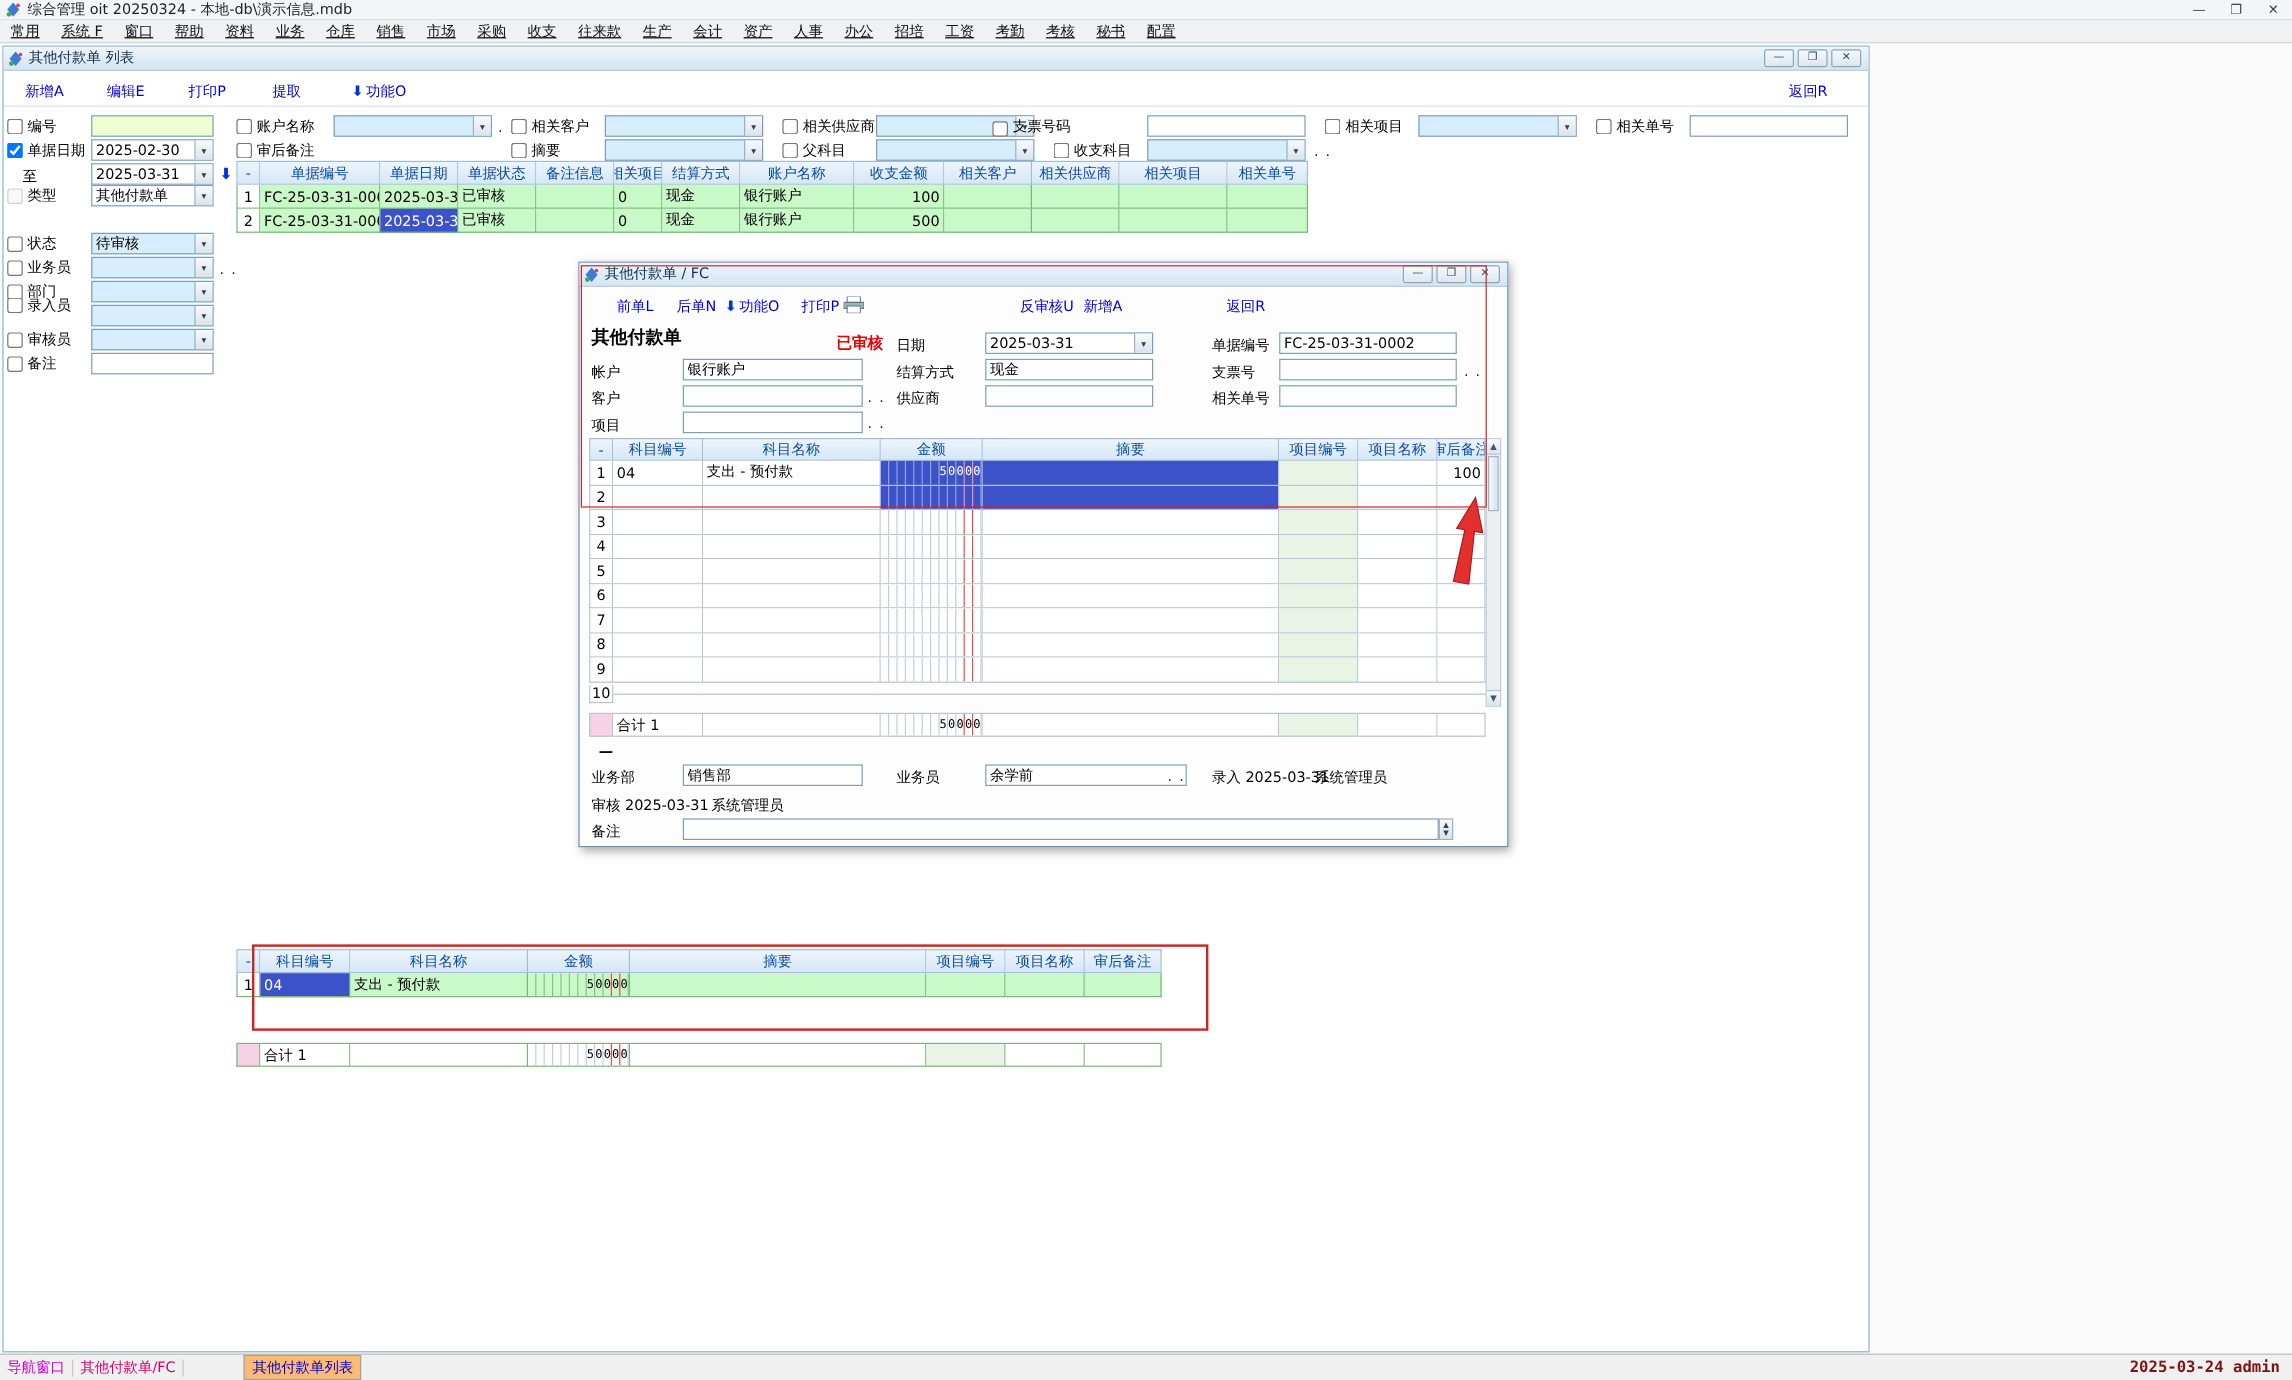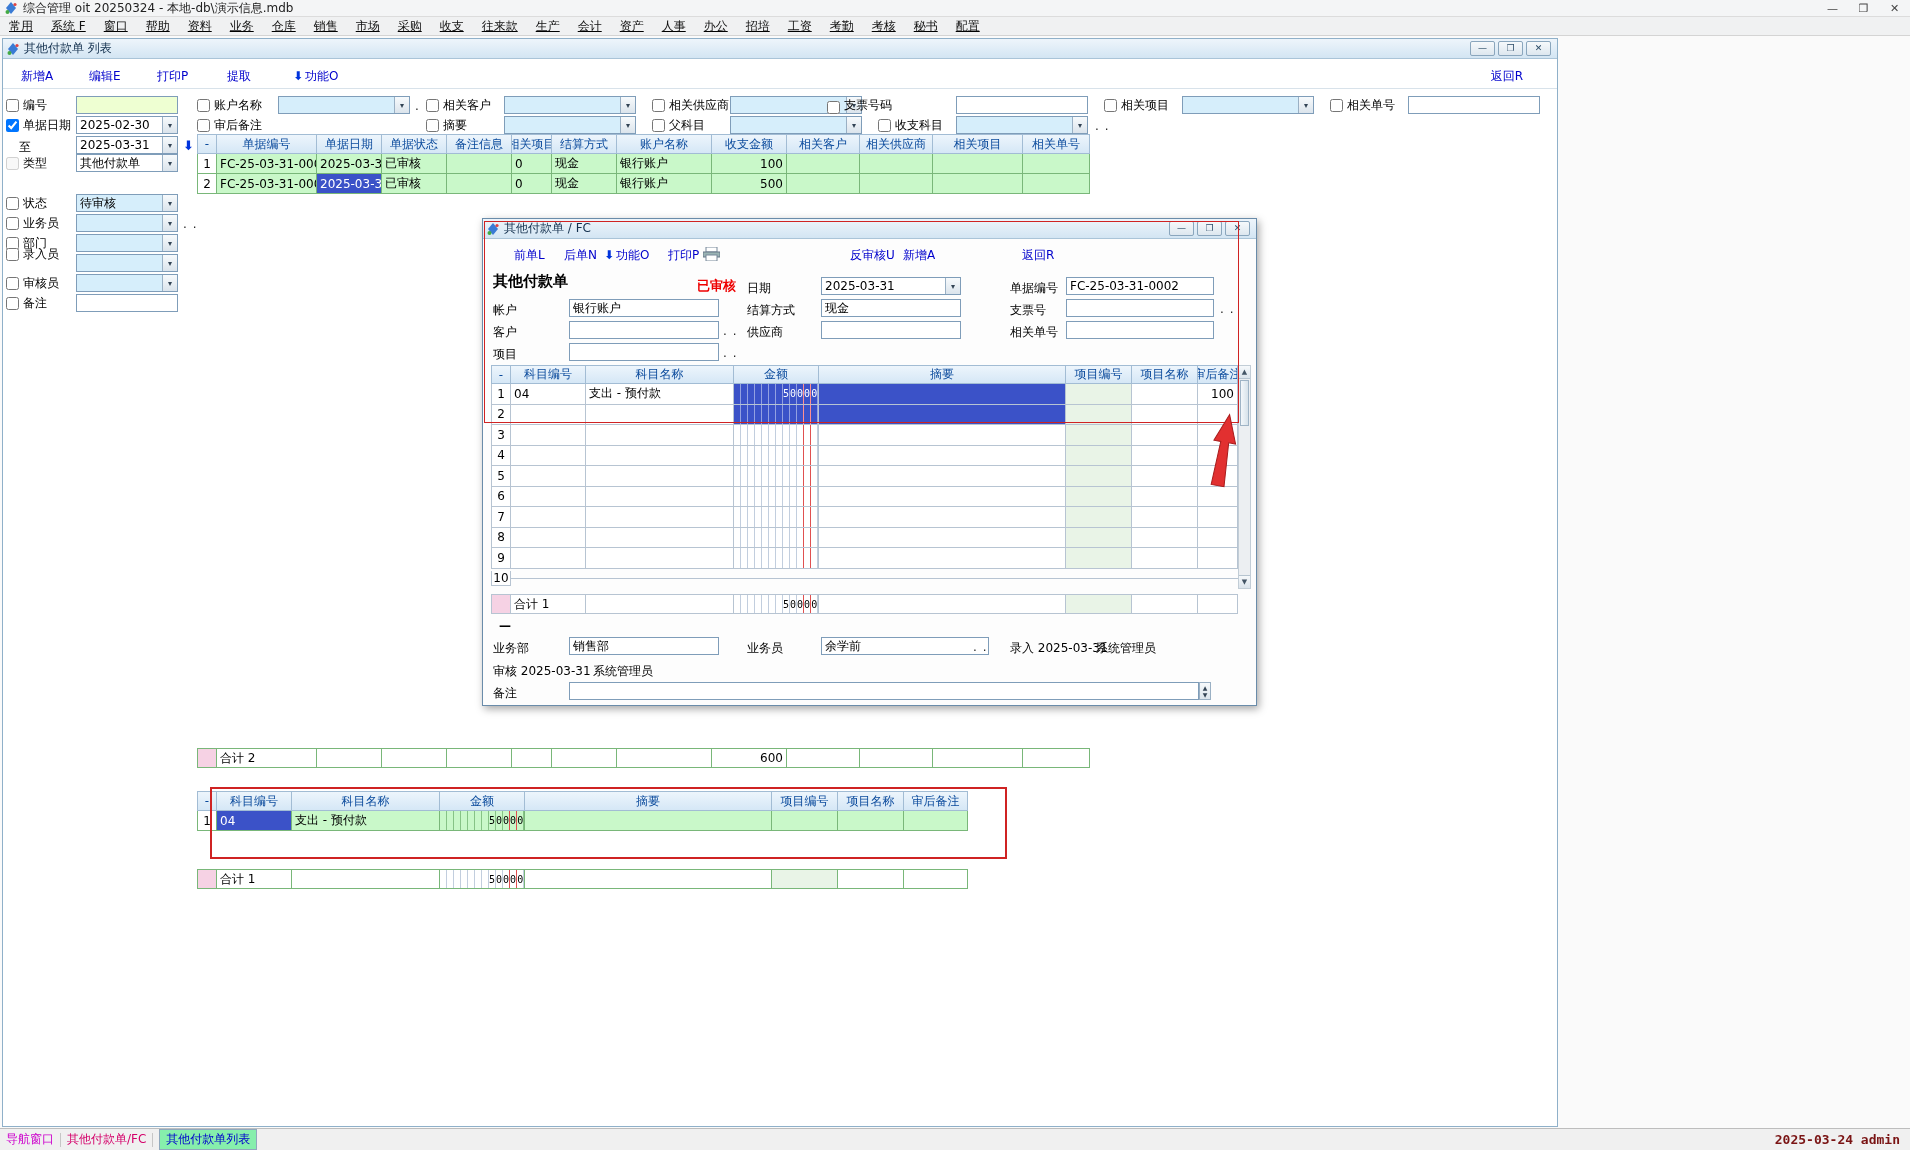--- a/index.html
+++ b/index.html
@@ -75,21 +75,21 @@
   .sbtn { height:13px; background:linear-gradient(#f6f9fb,#dbe4ec); border-bottom:1px solid #b6c4d0; font-size:7px; text-align:center; line-height:13px; color:#456; }
   .sbtn.bottom { margin-top:auto; border-top:1px solid #b6c4d0; border-bottom:none; }
   .sthumb { height:46px; margin:1px; background:linear-gradient(90deg,#f4f8fb,#d7e2ea); border:1px solid #9fb4c6; }
   .spin { width:12px; height:18px; border:1px solid #9ab0c4; background:linear-gradient(#f7fafc,#dbe4ec); display:flex; flex-direction:column; align-items:center; justify-content:center; font-size:6px; color:#345; }
 
   
   #statusbar { left:0; top:1128px; width:1910px; height:22px; background:#f0f0f0; border-top:1px solid #bdbdbd; display:flex; align-items:center; }
   .sbsep { width:1px; height:14px; background:#c6c6c6; margin:0 6px; }
   #sb-nav { color:#cc00cc; margin-left:6px; }
   #sb-doc { color:#d4006a; }
-  #sb-list { color:#0000cc; border:1px solid #8fa8bd; background:#86efac; padding:1px 6px; }
+  #sb-list { color:#0000cc; border:1px solid #8fa8bd; background:#fdba74; padding:1px 6px;margin-left:44px; }
   #sb-right { margin-left:auto; margin-right:10px; color:#7a1414; font-family:"DejaVu Sans Mono",monospace; font-size:13px; font-weight:bold; }
 
   
   .ann { border:2px solid #cf2323; z-index:9; pointer-events:none; }
   .ann.thin { border-width:1px; }
 </style>
 </head>
 <body>
 
 <div class="abs" id="titlebar">
@@ -279,37 +279,20 @@
         <div class="td" style="width: 40px;">0</div>
         <div class="td" style="width: 65px;">现金</div>
         <div class="td" style="width: 95px;">银行账户</div>
         <div class="td rt" style="width: 75px;">500</div>
         <div class="td" style="width: 73px;"></div>
         <div class="td" style="width: 73px;"></div>
         <div class="td" style="width: 90px;"></div>
         <div class="td" style="width: 67px;"></div>
       </div>
     </div>
-  <div class="abs" id="list-total" style="left:194px;top:709px">
-      <div class="tr topb">
-        <div class="td pink num" style="width: 20px;"></div>
-        <div class="td white" style="width: 100px;">合计 2</div>
-        <div class="td white" style="width: 65px;"></div>
-        <div class="td white" style="width: 65px;"></div>
-        <div class="td white" style="width: 65px;"></div>
-        <div class="td white" style="width: 40px;"></div>
-        <div class="td white" style="width: 65px;"></div>
-        <div class="td white" style="width: 95px;"></div>
-        <div class="td white rt" style="width: 75px;">600</div>
-        <div class="td white" style="width: 73px;"></div>
-        <div class="td white" style="width: 73px;"></div>
-        <div class="td white" style="width: 90px;"></div>
-        <div class="td white" style="width: 67px;"></div>
-      </div>
-    </div>
   <div class="abs" id="bottom-grid" style="left:194px;top:752px">
       <div class="tr">
         <div class="th" style="width: 20px;">-</div>
         <div class="th" style="width: 75px;">科目编号</div>
         <div class="th" style="width: 148px;">科目名称</div>
         <div class="th" style="width: 85px;">金额</div>
         <div class="th" style="width: 247px;">摘要</div>
         <div class="th" style="width: 66px;">项目编号</div>
         <div class="th" style="width: 66px;">项目名称</div>
         <div class="th" style="width: 64px;">审后备注</div>

